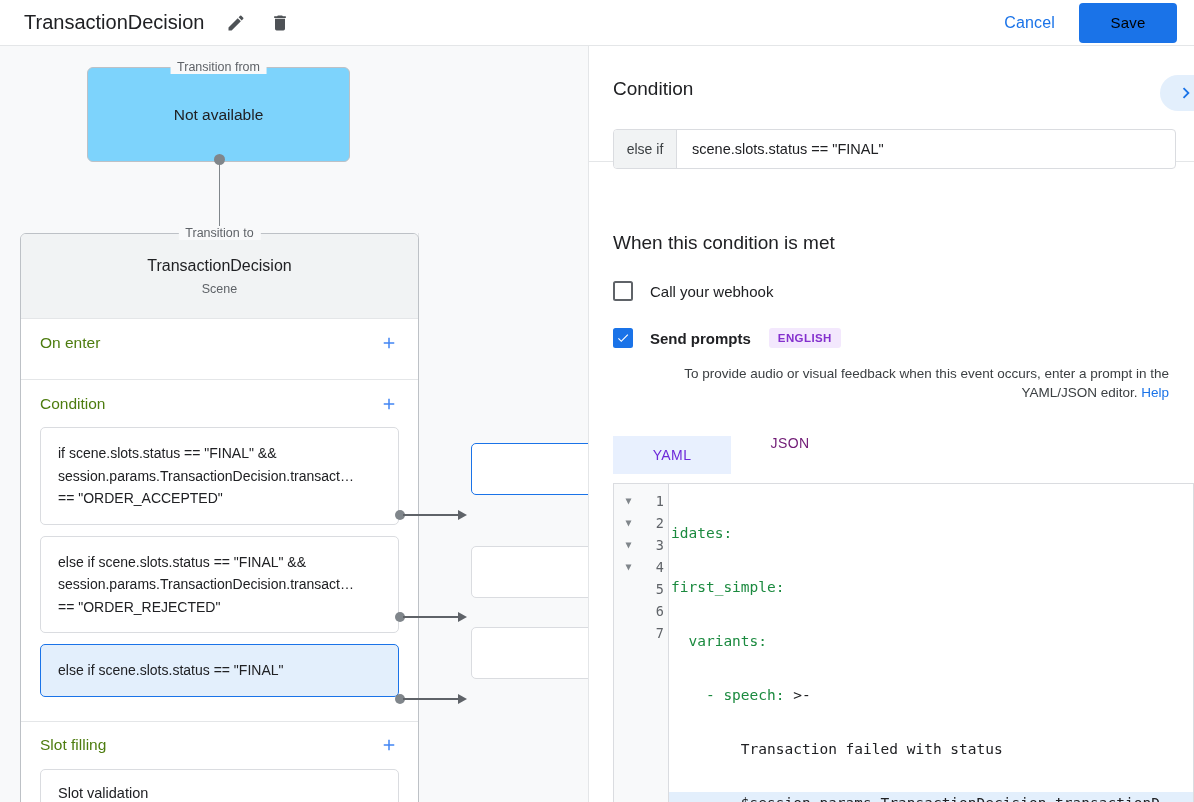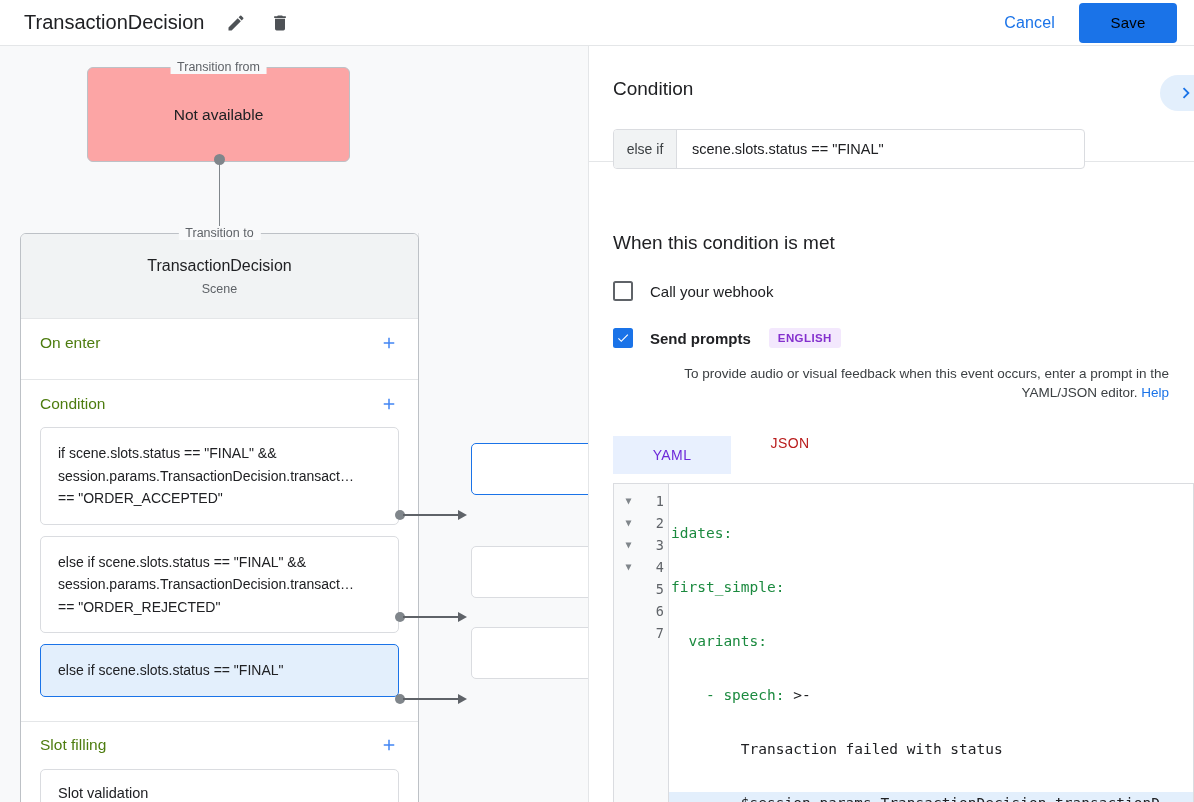--- a/index.html
+++ b/index.html
@@ -75,21 +75,21 @@
     top: 46px; left: 588px;
     width: 1px; height: 756px;
     background: #e4e6e8;
   }
 
   
   .fsbox {
     position: absolute;
     border: 1px solid #bdc1c6;
     border-radius: 6px;
-    background: #fca5a5;
+    background: #7dd3fc;
   }
   .fsbox .legend {
     position: absolute;
     top: -8px; left: 50%;
     transform: translateX(-50%);
     background: #f8f9fa;
     padding: 0 7px;
     font-size: 12.5px;
     color: #5f6368;
     white-space: nowrap;
@@ -253,21 +253,21 @@
     right: -18px; top: 29px;
     width: 52px; height: 36px;
     background: #e3effc;
     border-radius: 18px 0 0 18px;
     display: flex; align-items: center; justify-content: center;
     cursor: pointer;
   }
   .cond-input-row {
     position: absolute;
     left: 24px; top: 83px;
-    width: 472px; height: 40px;
+    width: 563px; height: 40px;
     display: flex;
     border: 1px solid #dadce0;
     border-radius: 4px;
     overflow: hidden;
     background: #ffffff;
   }
   .cond-prefix {
     width: 63px;
     background: #f1f3f4;
     border-right: 1px solid #dadce0;
@@ -334,21 +334,21 @@
   .help-text a { color: #1a73e8; text-decoration: none; cursor: pointer; }
 
   .tabs {
     display: flex;
     margin: 22px 0 0 24px;
   }
   .tab {
     width: 118px; height: 38px;
     display: flex; align-items: center; justify-content: center;
     font-size: 14px;
-    color: #b91c1c;
+    color: #701a75;
     cursor: pointer;
     letter-spacing: .4px;
   }
   .tab.active {
     background: #e8f0fe;
     color: #6d28d9;
     margin-top: 12px;
   }
 
   .editor {

